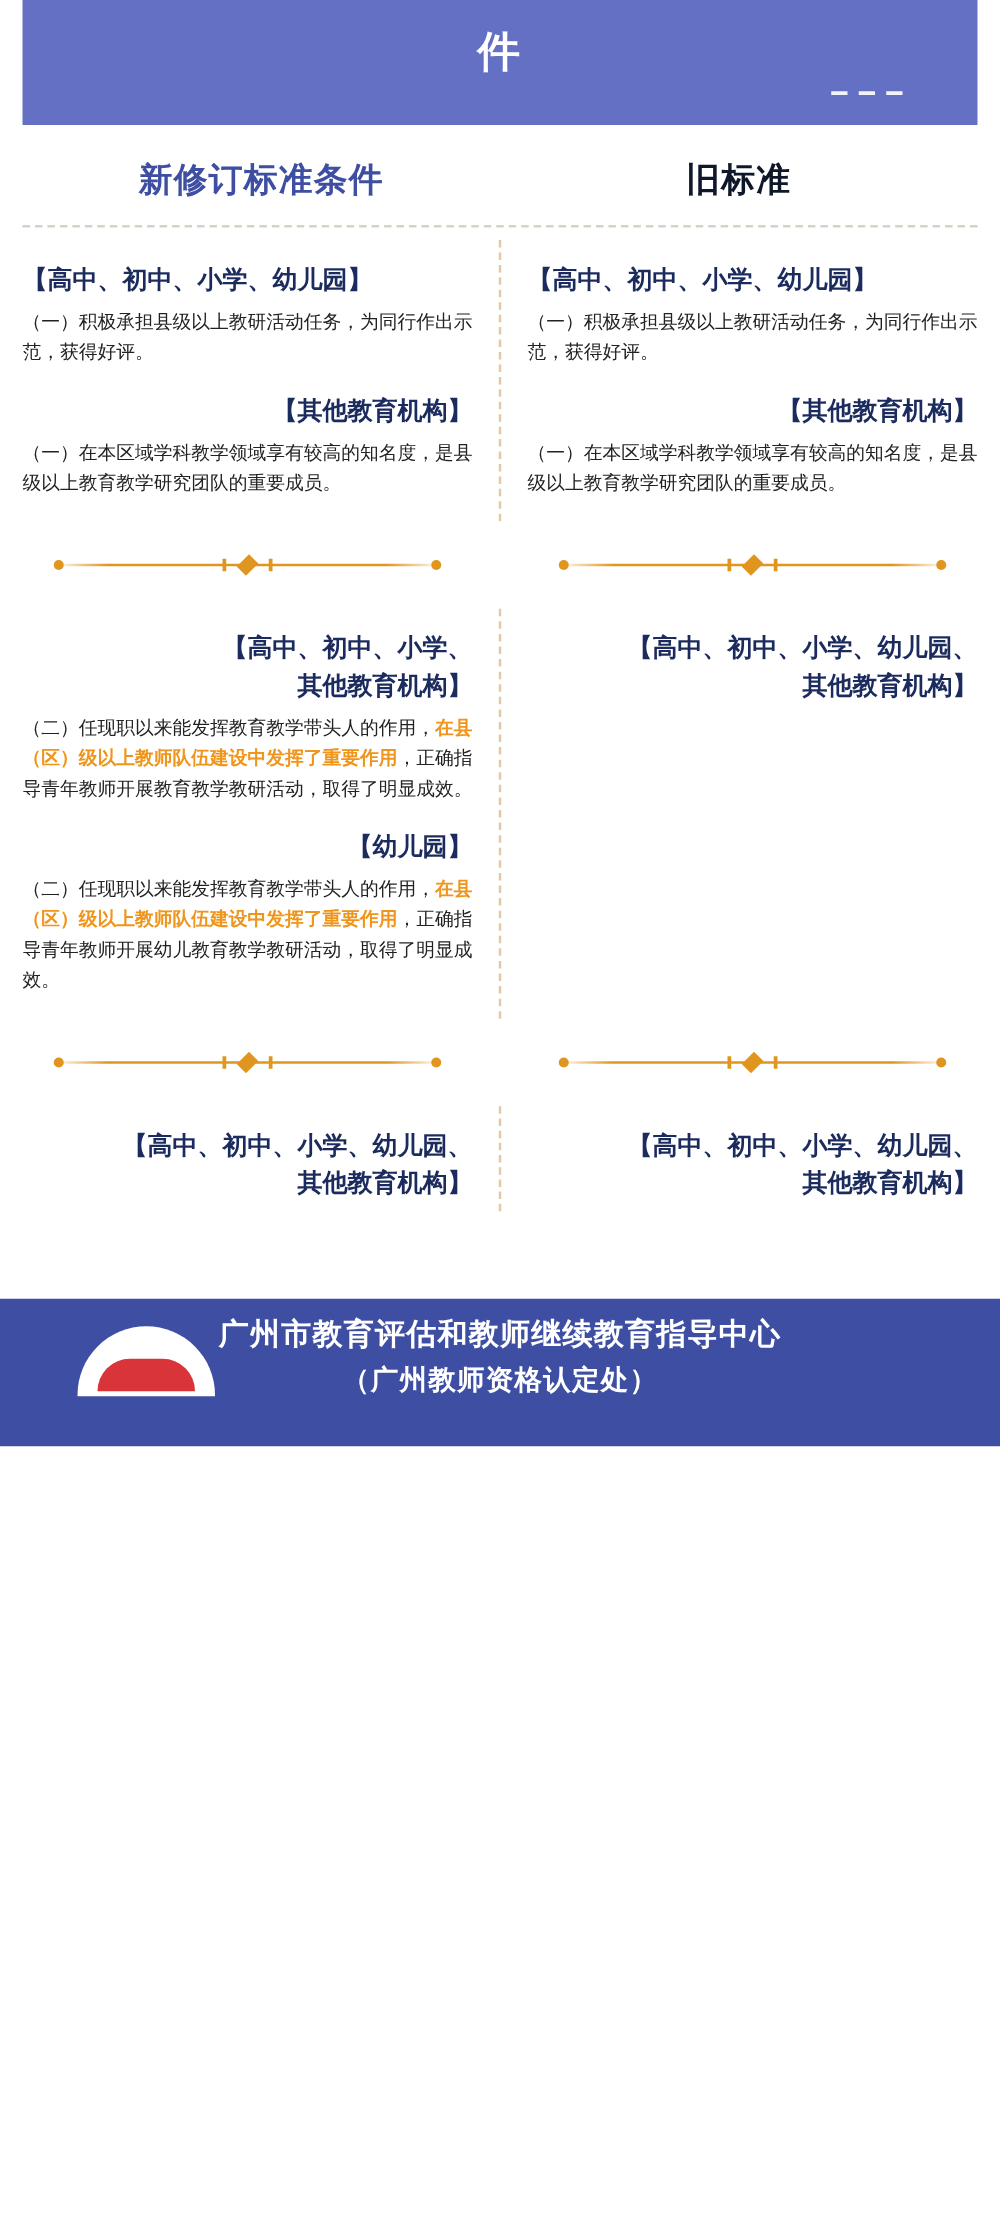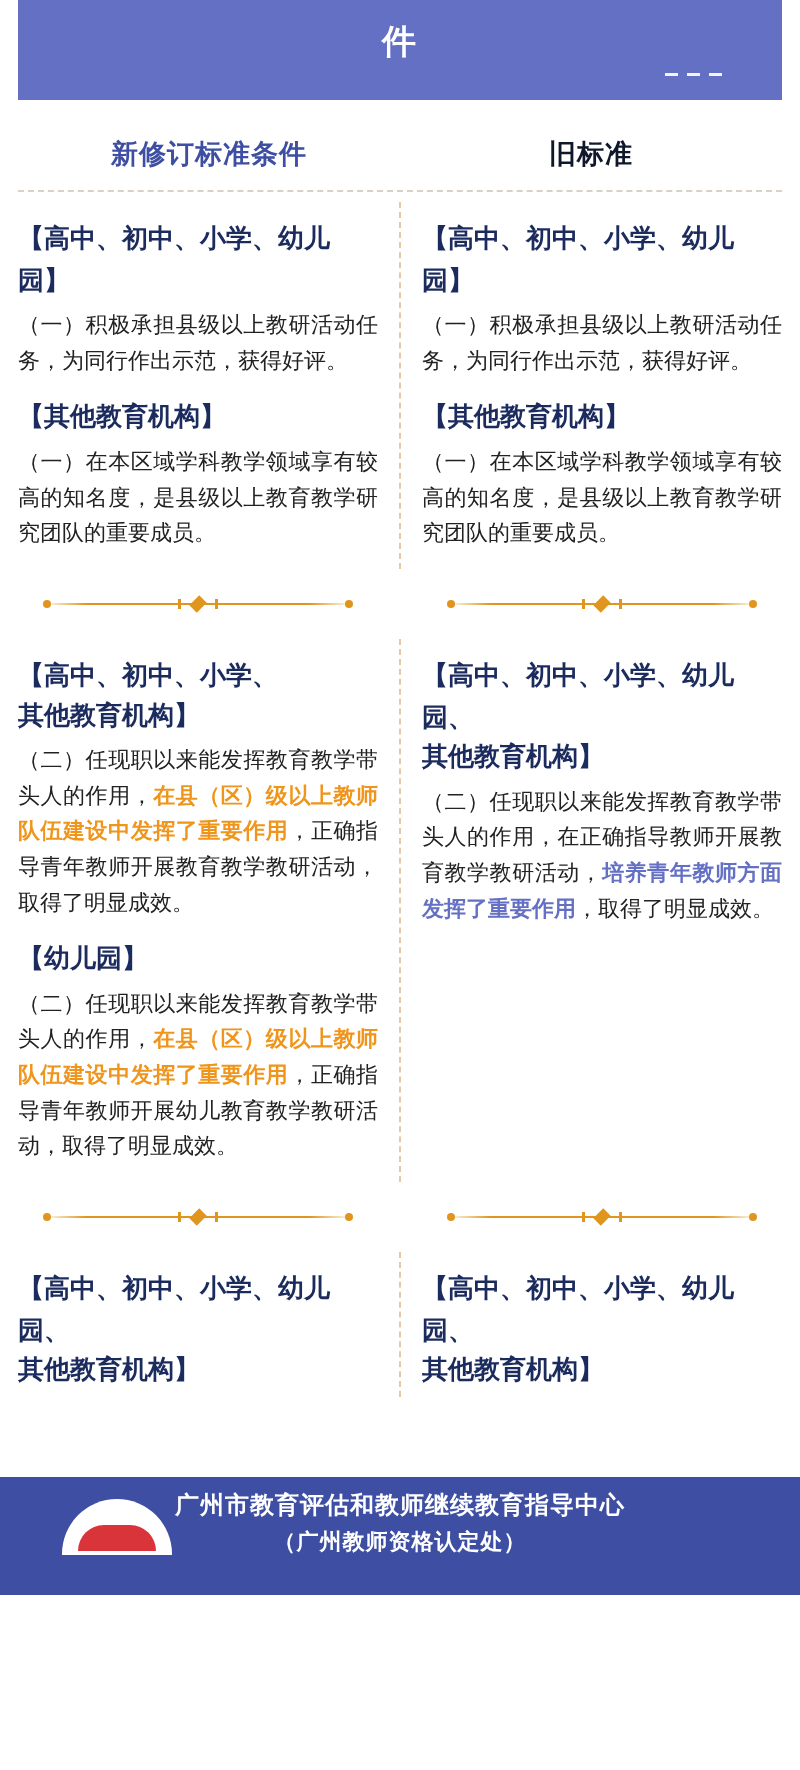--- a/index.html
+++ b/index.html
@@ -61,21 +61,21 @@
     right: 0;
     top: 0;
     width: 18px;
     height: 100%;
     background: #ffffff;
   }
 
   
   .content {
     position: relative;
-    padding: 10px 18px;
+    padding: 0 18px;
     background: #ffffff;
   }
 
   .col-heads {
     display: flex;
     padding-top: 26px;
     padding-bottom: 18px;
   }
   .col-head {
     width: 50%;
@@ -112,32 +112,32 @@
     transform: translateX(-1px);
   }
   .col {
     width: 50%;
     box-sizing: border-box;
   }
   .col.left { padding-right: 22px; }
   .col.right { padding-left: 22px; }
 
   .subhead {
-    font-size: 26px;
+    font-size: 20px;
     font-weight: bold;
     color: #1b2b5e;
     line-height: 1.6;
     margin: 16px 0 6px 0;
     font-family: Liberation Serif, serif;
   }
   .subhead.center {
-    text-align: left;
+    text-align: right;
   }
   .para {
-    font-size: 22px;
+    font-size: 15px;
     color: #222222;
     line-height: 1.62;
     margin: 6px 0 18px 0;
     text-align: justify;
     text-indent: 0;
   }
   .para .hl-orange {
     color: #f0951b;
     font-weight: bold;
   }
@@ -327,23 +327,20 @@
         </div>
         <div class="subhead center">【幼儿园】</div>
         <div class="para">
           <span>（二）任现职以来能发挥教育教学带头人的作用，</span><span class="hl-orange">在县（区）级以上教师队伍建设中发挥了重要作用</span><span>，正确指导青年教师开展幼儿教育教学教研活动，取得了明显成效。</span>
         </div>
       </div>
 
       <div class="col right">
         <div class="subhead center">【高中、初中、小学、幼儿园、</div>
         <div class="subhead center" style="margin-top:-8px">其他教育机构】</div>
-        <div class="para">
-          <span>（二）任现职以来能发挥教育教学带头人的作用，在正确指导教师开展教育教学教研活动，</span><span class="hl-blue">培养青年教师方面发挥了重要作用</span><span>，取得了明显成效。</span>
-        </div>
       </div>
     </div>
 
     <div class="orn-row">
       <div class="orn-cell left">
         <div class="orn">
           <div class="line"></div>
             <div class="cap l"></div>
             <div class="cap r"></div>
           <div class="tick t1"></div>

